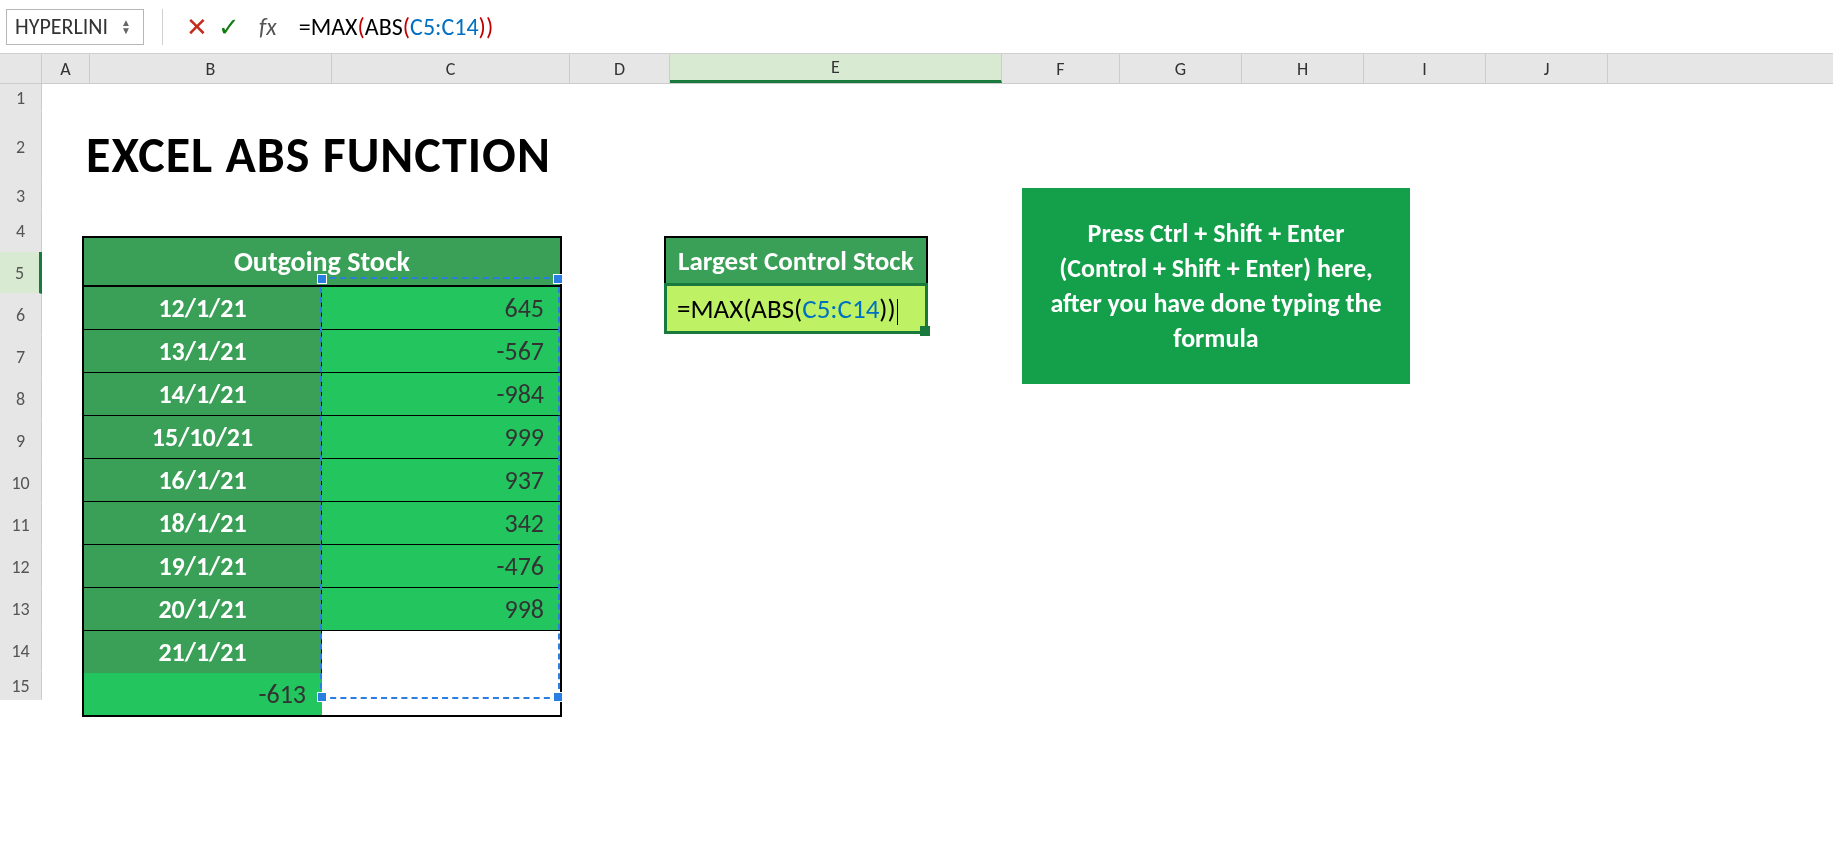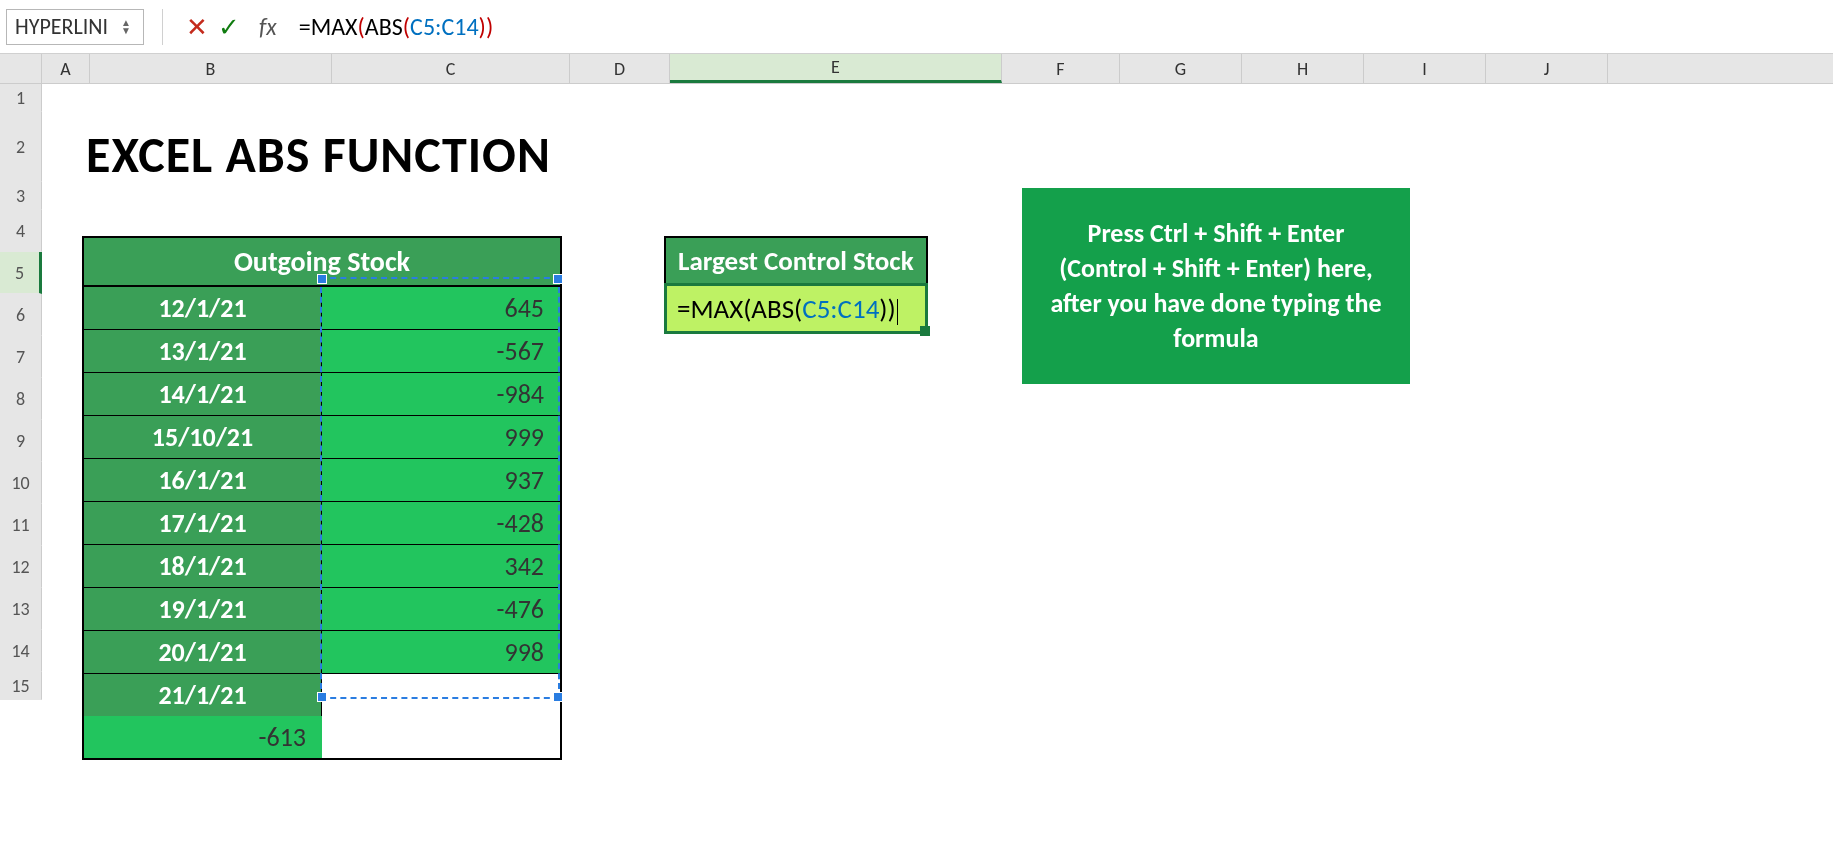--- a/index.html
+++ b/index.html
@@ -351,24 +351,20 @@
         </div>
         <div class="stock-row">
           <div class="stock-date">15/10/21</div>
           <div class="stock-val">999</div>
         </div>
         <div class="stock-row">
           <div class="stock-date">16/1/21</div>
           <div class="stock-val">937</div>
         </div>
         <div class="stock-row">
-          <div class="stock-date">17/1/21</div>
-          <div class="stock-val">-428</div>
-        </div>
-        <div class="stock-row">
           <div class="stock-date">18/1/21</div>
           <div class="stock-val">342</div>
         </div>
         <div class="stock-row">
           <div class="stock-date">19/1/21</div>
           <div class="stock-val">-476</div>
         </div>
         <div class="stock-row">
           <div class="stock-date">20/1/21</div>
           <div class="stock-val">998</div>

